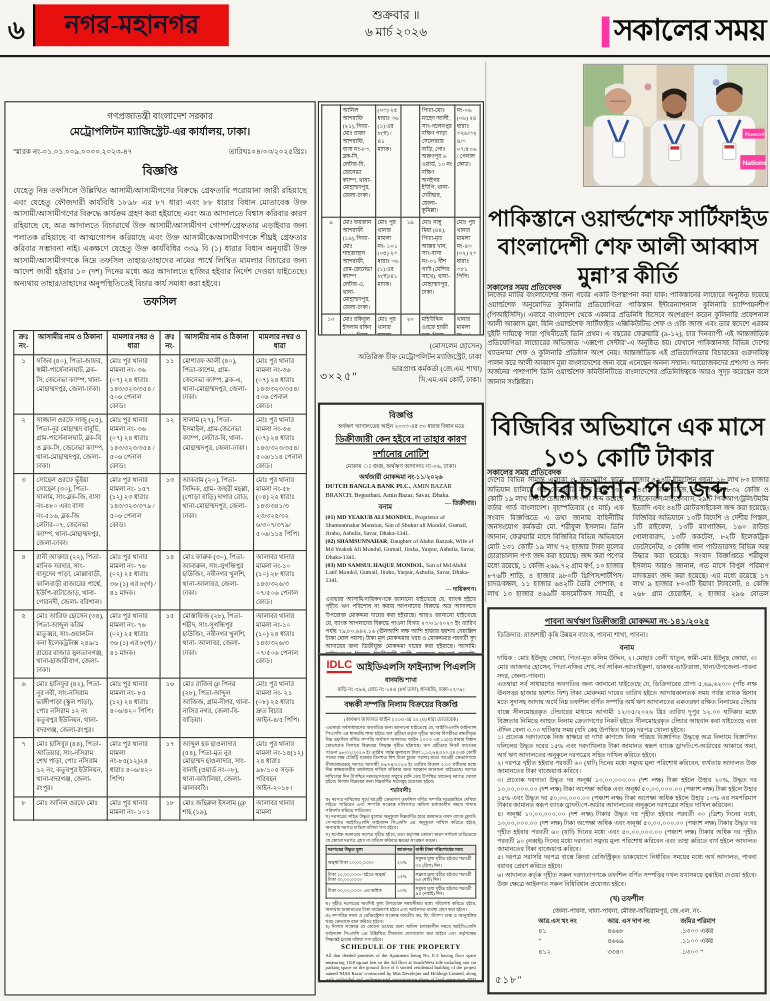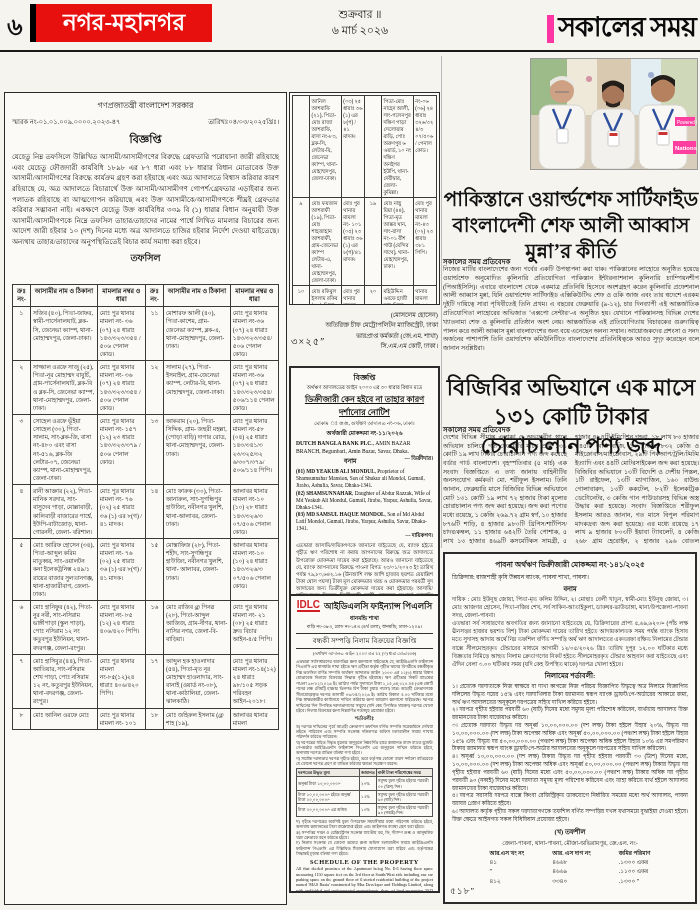--- a/index.html
+++ b/index.html
@@ -2,21 +2,21 @@
 <html><head>
 <meta charset="utf-8">
 <style>
   html,body{margin:0;padding:0;background:#e8e6df;}
   .page{position:relative;width:700px;height:910px;background:#f5f4ef;
         font-family:"Liberation Serif","DejaVu Serif",serif;color:#121212;overflow:hidden;}
   
   .masthead{position:absolute;left:0;top:0;width:700px;height:50px;border-bottom:2px solid #1a1a1a;background:#f5f4ef;}
   .pgnum{position:absolute;left:7px;top:8px;font-size:24px;font-weight:bold;}
   .section-box{position:absolute;left:30px;top:4px;width:176px;height:38px;background:#e80f0f;
-               border-left:6px solid #000000;color:#ffffff;font-weight:bold;font-size:23px;
+               border-left:2px solid #000000;color:#0f172a;font-weight:bold;font-size:23px;
                display:flex;align-items:center;justify-content:center;}
   .dateblock{position:absolute;left:290px;top:7px;width:140px;text-align:center;font-size:11px;line-height:1.45;}
   .logo{position:absolute;right:4px;top:6px;display:flex;align-items:center;}
   .logo-bar{display:inline-block;width:7px;height:28px;background:#ff35a6;margin-right:4px;}
   .logo-text{font-size:27px;font-weight:900;letter-spacing:-1px;color:#0a0a0a;
              font-family:"Liberation Serif","DejaVu Serif",serif;}
   
   .nbox{position:absolute;background:#fbfaf6;border:1.5px solid #2b2b2b;box-sizing:border-box;overflow:hidden;}
   .c{text-align:center}.j{text-align:justify}
   
@@ -49,21 +49,21 @@
   .dbb-def{font-size:5.3px;line-height:1.35;}
   .dbb-body{font-size:5.1px;line-height:1.4;margin-top:2px;}
   
   .idlc-box{left:289px;top:594px;width:151px;height:299px;padding:4px 5px;border-width:2px;}
   .idlc-head{display:flex;align-items:flex-start;justify-content:center;gap:4px;}
   .idlc-logo{color:#d11f26;font-weight:900;font-size:10px;font-family:"Liberation Sans",sans-serif;
              border-bottom:2px solid #d11f26;line-height:1;}
   .idlc-t1{font-size:8.6px;font-weight:bold;}
   .idlc-t2{font-size:5.6px;font-weight:bold;}
   .idlc-t3{font-size:4.6px;}
-  .idlc-bar{font-size:7px;font-weight:normal;border-top:1px solid #333;border-bottom:1px solid #333;
+  .idlc-bar{font-size:7px;font-weight:bold;border-top:1px solid #333;border-bottom:1px solid #333;
             margin:2px 0;padding:1px 0;text-align:center;}
   .idlc-sub{font-size:4.4px;}
   .idlc-body{font-size:4.15px;line-height:1.32;margin-top:1px;}
   .idlc-cond-h{font-size:5px;font-weight:bold;margin:1px 0;}
   .idlc-cond{font-size:4.1px;line-height:1.3;}
   table.mini{width:100%;border-collapse:collapse;margin:2px 0;}
   .mini th,.mini td{border:0.6px solid #555;font-size:4.1px;padding:1px;line-height:1.25;text-align:left;}
   .mini th{font-weight:bold;background:#eceae2;}
   .sched-prop-h{font-size:6.4px;font-weight:bold;letter-spacing:.5px;margin:2px 0 1px;}
   .sched-prop{font-size:4.15px;line-height:1.3;}
@@ -75,21 +75,21 @@
   .body1{position:absolute;left:443px;top:265px;width:256px;height:88px;font-size:6.2px;line-height:1.42;overflow:hidden;}
   .headline2{position:absolute;left:443px;top:358px;width:256px;text-align:center;
              font-size:22px;font-weight:bold;line-height:1.32;}
   .byline2{position:absolute;left:443px;top:424px;font-size:7px;font-weight:bold;}
   .body2{position:absolute;left:443px;top:433px;width:256px;height:113px;font-size:6.2px;line-height:1.4;
          column-count:2;column-gap:8px;overflow:hidden;}
   
   .auction-box{left:443px;top:552px;width:254px;height:352px;padding:5px 7px;border-width:2px;}
   .au-t1{font-size:9.5px;font-weight:bold;}
   .au-t2{font-size:7px;}
-  .au-t3{font-size:7.4px;font-weight:bold;}
+  .au-t3{font-size:7.4px;font-weight:bold;text-decoration:underline;}
   .au-line{font-size:6px;margin-top:1px;}
   .au-vs{font-size:6.6px;font-weight:bold;}
   .au-body{font-size:5.7px;line-height:1.42;}
   .au-cond-h{font-size:7px;font-weight:bold;margin:2px 0 1px;}
   .au-cond{font-size:5.6px;line-height:1.4;}
   .au-taf-h{font-size:6.6px;font-weight:bold;margin-top:2px;}
   .au-taf-loc{font-size:5.8px;}
   table.taf{margin:1px auto;border-collapse:collapse;}
   .taf th,.taf td{font-size:5.8px;padding:0.5px 14px;text-align:left;line-height:1.4;}
   .taf th{font-weight:bold;}
@@ -113,20 +113,21 @@
     <div class="logo">
       <span class="logo-bar"></span>
       <span class="logo-text">সকালের সময়</span>
     </div>
   </header>
 
   <div class="vrule"></div>
 
   <section class="nbox left-box">
     <div class="c gov1">গণপ্রজাতন্ত্রী বাংলাদেশ সরকার</div>
+    <div class="c gov2">মেট্রোপলিটন ম্যাজিস্ট্রেট-এর কার্যালয়, ঢাকা।</div>
     <div class="memo-row">
       <span>স্মারক নং-০১.০১.০০৯.০০০০.২০২৩-৪৭</span>
       <span>তারিখঃ০৪/০৩/২০২৫খ্রিঃ।</span>
     </div>
     <div class="c h-not">বিজ্ঞপ্তি</div>
     <div class="j left-body">যেহেতু নিম্ন তফসিলে উল্লিখিত আসামী/আসামীগণের বিরুদ্ধে গ্রেফতারি পরোয়ানা জারী রহিয়াছে এবং যেহেতু ফৌজদারী কার্যবিধি ১৮৯৮ এর ৮৭ ধারা এবং ৮৮ ধারার বিধান মোতাবেক উক্ত আসামী/আসামীগণের বিরুদ্ধে কার্যক্রম গ্রহণ করা হইয়াছে এবং অত্র আদালতে বিশ্বাস করিবার কারণ রহিয়াছে যে, অত্র আদালতে বিচারার্থে উক্ত আসামী/আসামীগণ গোপর্শ/গ্রেফতার এড়াইবার জন্য পলাতক রহিয়াছে বা আত্মগোপন করিয়াছে এবং উক্ত আসামীকে/আসামীগণকে শীঘ্রই গ্রেফতার করিবার সম্ভাবনা নাই। একক্ষণে যেহেতু উক্ত কার্যবিধির ৩৩৯ বি (১) ধারার বিধান অনুযায়ী উক্ত আসামী/আসামীগণকে নিম্নে তফসিল তাহার/তাহাদের নামের পার্শ্বে লিখিত মামলার বিচারের জন্য আদেশ জারী হইবার ১০ (দশ) দিনের মধ্যে অত্র আদালতে হাজির হইবার নির্দেশ দেওয়া যাইতেছে। অন্যথায় তাহার/তাহাদের অনুপস্থিতিতেই বিচার কার্য সমাধা করা হইবে।</div>
     <div class="c h-sched">তফসিল</div>
     <table class="sched">
       <thead>
         <tr>
@@ -402,21 +403,20 @@
   <h1 class="headline2">বিজিবির অভিযানে এক মাসে ১৩১ কোটি টাকার চোরাচালান পণ্য জব্দ</h1>
   <div class="byline2">সকালের সময় প্রতিবেদক</div>
   <div class="body2 j">দেশের বিভিন্ন সীমান্ত এলাকা ও অভ্যন্তরীণ স্থানে অভিযান চালিয়ে গত ফেব্রুয়ারি মাসে প্রায় ১৩১ কোটি ১৯ লাখ টাকার চোরাচালান পণ্য জব্দ করেছে বর্ডার গার্ড বাংলাদেশ। বৃহস্পতিবার (৫ মার্চ) এক সংবাদ বিজ্ঞপ্তিতে এ তথ্য জানায় বাহিনীটির জনসংযোগ কর্মকর্তা মো. শরীফুল ইসলাম। তিনি জানান, ফেব্রুয়ারি মাসে বিজিবির বিভিন্ন অভিযানে মোট ১৩১ কোটি ১৯ লাখ ৭২ হাজার টাকা মূল্যের চোরাচালান পণ্য জব্দ করা হয়েছে। জব্দ করা পণ্যের মধ্যে রয়েছে, ১ কেজি ২৬৯.৭২ গ্রাম স্বর্ণ, ১০ হাজার ৮৭৬টি শাড়ি, ৪ হাজার ৯৮০টি থ্রিপিস/শার্টপিস/চাদর/কম্বল, ১১ হাজার ৬৪২টি তৈরি পোশাক, ৫ লাখ ১৩ হাজার ৪৬৯টি কসমেটিকস সামগ্রী, ৫ হাজার ৪৯৪টি ইমিটেশন গহনা, ১৮ লাখ ৮৩ হাজার ৫৪৫টি আতশবাজি, ১৩ হাজার ৮৩২ কেজি ও মাইক্রোবাস/মাইক্রোবাস, ২৯টি পিকআপ/ট্রলি/টমটম ইত্যাদি এবং ৪৪টি মোটরসাইকেল জব্দ করা হয়েছে। বিজিবির অভিযানে ১৩টি বিদেশি ও দেশীয় পিস্তল, ১টি রাইফেল, ১৩টি ম্যাগাজিন, ১৬০ রাউন্ড গোলাবারুদ, ১৩টি ককটেল, ৮২টি ইলেকট্রিক ডেটোনেটর, ৩ কেজি গান পাউডারসহ বিভিন্ন অস্ত্র উদ্ধার করা হয়েছে। সংবাদ বিজ্ঞপ্তিতে শরীফুল ইসলাম আরও জানান, গত মাসে বিপুল পরিমাণ মাদকদ্রব্য জব্দ করা হয়েছে। এর মধ্যে রয়েছে ১৭ লাখ ৯ হাজার ৮০৩টি ইয়াবা ট্যাবলেট, ৪ কেজি ২৬৮ গ্রাম হেরোইন, ২ হাজার ২৯৬ বোতল ফেনসিডিল, ১ কেজি ৪৪৪ গ্রাম ক্রিস্টাল মেথ (আইস), ৬ হাজার ৪৫৮ বোতল বিদেশি মদ, ২ হাজার ৩৬৮ বোতল কেন বিয়ার এবং ২৩৭ কেজি দেশি গাঁজা। বিজিবির অভিযানে ইয়াবাসহ বিভিন্ন মাদক পাচার ও চোরাচালানের অভিযোগে ২৪১ জনকে আটক করা হয়েছে।</div>
 
   <section class="nbox auction-box">
     <div class="c au-t3">পাবনা অর্থঋণ ডিক্রীজারী মোকদ্দমা নং-১৪১/২০২৫</div>
     <div class="au-line">ডিক্রিদার: রাজশাহী কৃষি উন্নয়ন ব্যাংক, পাবনা শাখা, পাবনা।</div>
     <div class="c au-vs">বনাম</div>
     <div class="j au-body">দায়িক : মোঃ ইউনুছ জোয়া, পিতা-মৃত কলিম উদ্দিন, ২। মোছাঃ বেলী খাতুন, স্বামী-মোঃ ইউনুছ জোয়া, ৩। মোঃ আজগর হোসেন, পিতা-নজির শেখ, সর্ব সাকিন-আতাইকুলা, ডাকঘর-ভাউডাঙ্গা, থানা/উপজেলা-পাবনা সদর, জেলা-পাবনা।</div>
     <div class="j au-body">এতদ্বারা সর্ব সাধারণের অবগতির জন্য জানানো যাইতেছে যে, ডিক্রিদারের প্রাপ্য ৫,৬৯,৬২০/= (পাঁচ লক্ষ ঊনসত্তর হাজার ছয়শত বিশ) টাকা মোকদ্দমা দায়ের তারিখ হইতে আদায়কালতক সময় পর্যন্ত ব্যাংক হিসাব মতে সুদাসহ আদায় অর্থে নিম্ন তফশিল বর্ণিত সম্পত্তি অর্থ ঋণ আদালতের একতরফা রক্ষিত নিলামের টেন্ডার বাক্সে সীলমোহরকৃত টেন্ডারের মাধ্যমে আগামী ১২/০৫/২০২৬ খ্রিঃ তারিখ দুপুর ১২.০০ ঘটিকার মধ্যে বিজ্ঞতার নিমিত্তে আহুত নিলাম ক্রেতাগণের নিকট হইতে সীলমোহরকৃত টেন্ডার আহবান করা যাইতেছে এবং ঐদিন বেলা ৩.০০ ঘটিকার সময় (যদি কেহ উপস্থিত থাকে) দরপত্র খোলা হইবে।</div>
-    <div class="c au-cond-h">নিলামের শর্তাবলী:</div>
     <div class="j au-cond">
 
     <div>১। প্রত্যেক দরদাতাকে নিজ স্বাক্ষরে বা দাখা কাগজে নিজ পরিচয় বিজ্ঞাপিত উদ্ধৃত্বে অত্র নিলামে বিজ্ঞাপিত দলিলের উদ্ধৃত দরের ১৫% এবং দরদাখিলার টাকা জামানত স্বরূপ ব্যাংক ড্রাফট/পে-অর্ডারের আকারে জমা, অর্থ ঋণ আদালতের অনুকূলে দরপত্রের সহিত দাখিল করিতে হইবে।</div>
         <div>২। দরপত্র গৃহীত হইবার পরবর্তী ৬০ (ষাট) দিনের মধ্যে সমুদয় মূল্য পরিশোধ করিবেন, ব্যর্থতায় আদালত উক্ত জামানতের টাকা বাজেয়াপ্ত করিবে।</div>
         <div>৩। প্রত্যেক দরদাতা উদ্ধৃত দর অনূর্ধ্ব ১০,০০,০০০.০০ (দশ লক্ষ) টাকা হইলে উহার ২০%, উদ্ধৃত দর ১০,০০,০০০.০০ (দশ লক্ষ) টাকা অপেক্ষা অধিক এবং অনূর্ধ্ব ৫০,০০,০০০.০০ (পঞ্চাশ লক্ষ) টাকা হইলে উহার ১৫% এবং উদ্ধৃত দর ৫০,০০,০০০.০০ (পঞ্চাশ লক্ষ) টাকা অপেক্ষা অধিক হইলে উহার ১০% এর সমপরিমাণ টাকার জামানত স্বরূপ ব্যাংক ড্রাফট/পে-অর্ডার আদালতের অনুকূলে দরপত্রের সহিত দাখিল করিবেন।</div>
         <div>৪। অনূর্ধ্ব ১০,০০,০০০.০০ (দশ লক্ষ) টাকার উদ্ধৃত দর গৃহীত হইবার পরবর্তী ৩০ (ত্রিশ) দিনের মধ্যে, ১০,০০,০০০.০০ (দশ লক্ষ) টাকা অপেক্ষা অধিক এবং অনূর্ধ্ব ৫০,০০,০০০.০০ (পঞ্চাশ লক্ষ) টাকার উদ্ধৃত দর গৃহীত হইবার পরবর্তী ৬০ (ষাট) দিনের মধ্যে এবং ৫০,০০,০০০.০০ (পঞ্চাশ লক্ষ) টাকার অধিক দর গৃহীত পরবর্তী ৯০ (নব্বই) দিনের মধ্যে দরদাতা সমুদয় মূল্য পরিশোধ করিবেন এবং তাহা করিতে ব্যর্থ হইলে আদালত জামানতের টাকা বাজেয়াপ্ত করিবে।</div>
         <div>৫। দরপত্র সরাসরি দরপত্র বাক্সে কিংবা রেজিস্ট্রিকৃত ডাকযোগে নির্ধারিত সময়ের মধ্যে অর্থ আদালত, পাবনা বরাবর প্রেরণ করিতে হইবে।</div>
         <div>৬। আদালত কর্তৃক গৃহীত সকল দরদাতাগণকে তফশিল বর্ণিত সম্পত্তির দখল যথাসময়ে বুঝাইয়া দেওয়া হইবে। উক্ত ক্ষেত্রে আইনগত সকল বিধিবিধান প্রযোজ্য হইবে।</div>
       </div>
     <div class="c au-taf-h">(খ) তফশীল</div>

